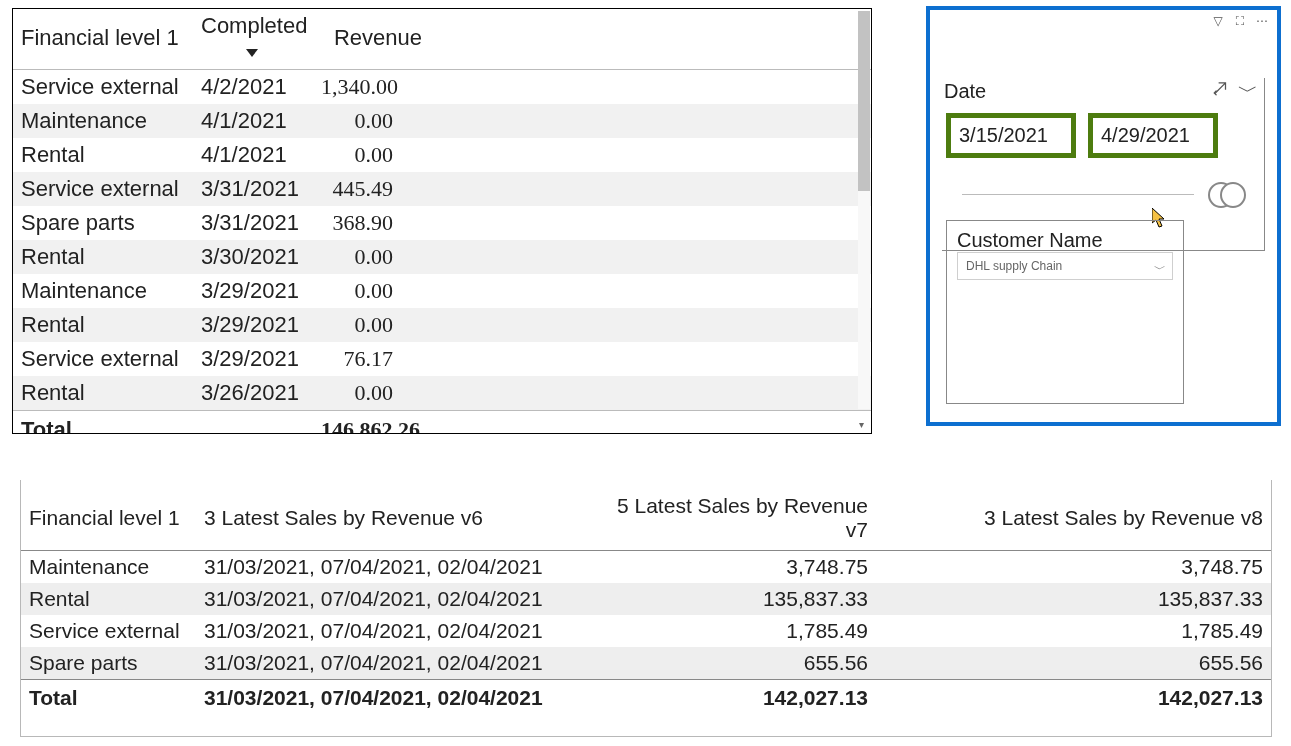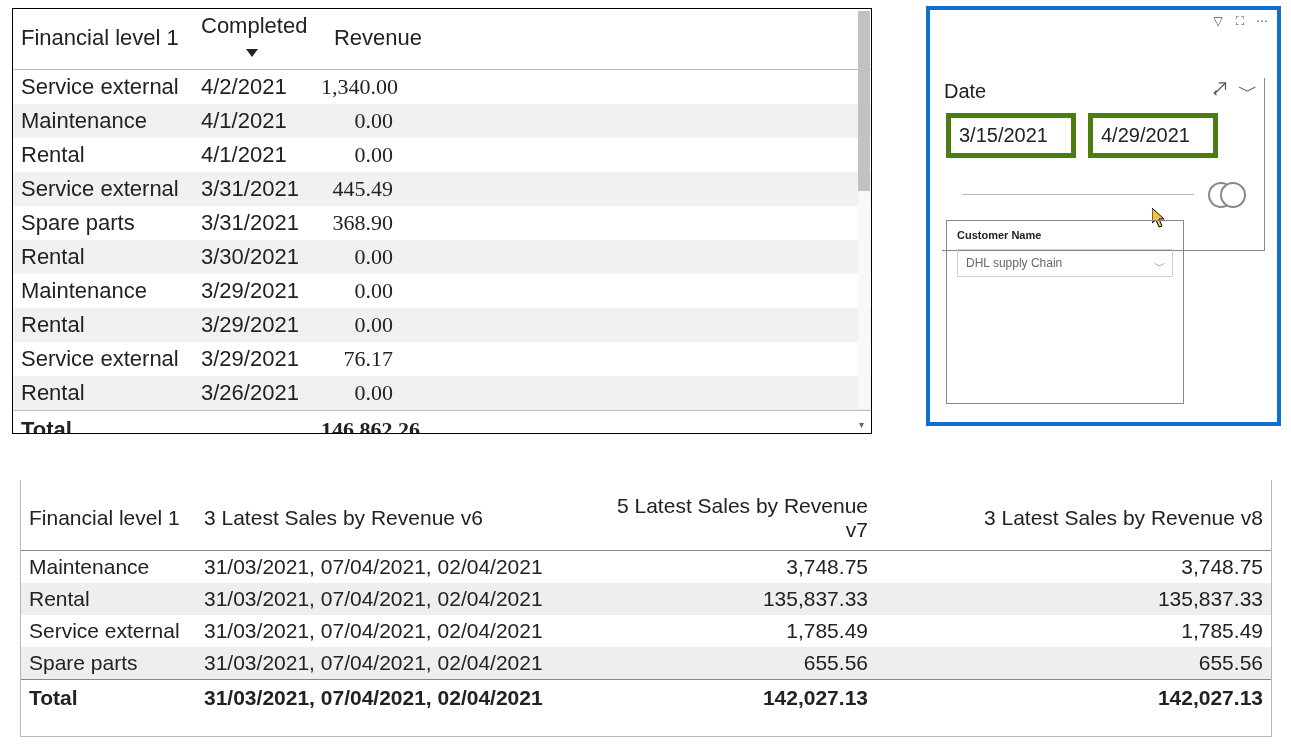--- a/index.html
+++ b/index.html
@@ -31,21 +31,21 @@
   .slider-row{position:relative;margin:22px 10px 0 10px;height:26px;}
   .slider-track{position:absolute;left:10px;right:60px;top:12px;height:1px;background:#bbb;}
   .slider-knob{position:absolute;right:6px;top:0;width:40px;height:26px;}
   .slider-knob::before,.slider-knob::after{content:"";position:absolute;top:0;width:22px;height:22px;border:2px solid #888;border-radius:50%;background:#fff;}
   .slider-knob::before{left:0;}
   .slider-knob::after{left:12px;}
   .cursor{position:absolute;left:210px;top:130px;font-size:18px;color:#000;pointer-events:none;}
   .cursor svg{display:block;}
 
   .cust-card{position:absolute;left:16px;top:210px;width:238px;height:184px;border:1px solid #888;padding:8px 10px;box-sizing:border-box;}
-  .cust-card .lbl{font-weight:700;font-size:11px;color:#222;margin-bottom:8px;}
+  .cust-card .lbl{font-weight:400;font-size:20px;color:#222;}
   .cust-select{border:1px solid #cfcfcf;padding:6px 28px 6px 8px;font-size:12px;color:#666;position:relative;}
   .cust-select .chev{position:absolute;right:6px;top:8px;color:#888;}
 
   
   .table2-wrap{position:absolute;left:20px;top:480px;width:1252px;border:1px solid #b8b8b8;border-top:none;background:#fff;padding-top:10px;padding-bottom:22px;box-sizing:border-box;}
   .table2{width:100%;border-collapse:collapse;table-layout:fixed;}
   .table2 th{font-weight:400;text-align:left;padding:4px 8px 8px 8px;font-size:21px;border-bottom:1px solid #888;}
   .table2 th.r{text-align:right;}
   .table2 td{padding:4px 8px;font-size:21px;}
   .table2 td.r{text-align:right;}

